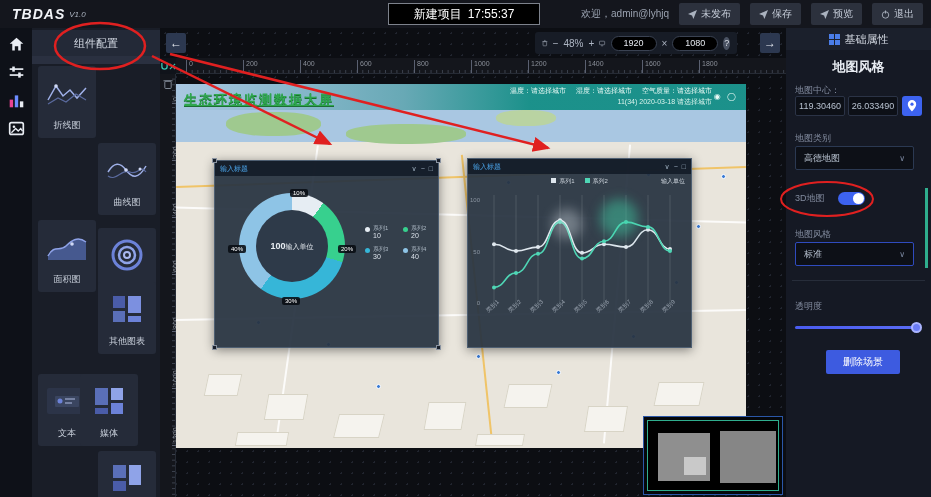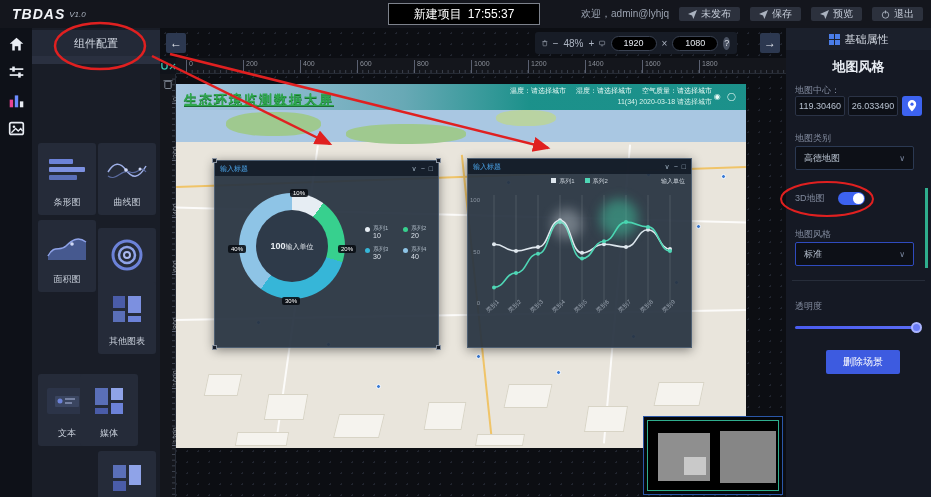--- a/index.html
+++ b/index.html
@@ -8,21 +8,21 @@
   .abs { position:absolute; }
   
   #topbar { left:0; top:0; width:931px; height:28px; background:#14161d; display:flex; align-items:center; }
   .brand { font-style:italic; font-weight:bold; font-size:14px; color:#f2f4f8; margin-left:12px; letter-spacing:1px;}
   .brand-ver { font-size:8px; color:#aab2bf; margin-left:4px; font-style:italic;}
   .timebox { position:absolute; left:388px; top:3px; width:152px; height:22px; background:#000;
     border:1px solid #7d828c; display:flex; align-items:center; justify-content:center; gap:6px;
     font-size:12px; color:#fff; }
   .top-right { position:absolute; right:8px; top:0; height:28px; display:flex; align-items:center; gap:10px;}
   .welcome { font-size:10px; color:#9aa2b0; }
-  .tbtn { height:14px; padding:0 9px; background:#2c313d; border-radius:2px; display:flex; align-items:center;
+  .tbtn { height:22px; padding:0 9px; background:#2c313d; border-radius:2px; display:flex; align-items:center;
     gap:4px; font-size:10px; color:#c3cad6; cursor:pointer; }
   .tbtn svg { display:block; }
   
   #rail { left:0; top:28px; width:32px; height:469px; background:#0e1118; }
   .rail-ic { position:absolute; left:8px; width:17px; height:17px; }
   
   #panel { left:32px; top:28px; width:128px; height:469px; background:#191d27; }
   .panel-head { position:absolute; left:0; top:2px; width:128px; height:26px; background:#232937;
     display:flex; align-items:center; justify-content:center; font-size:11px; color:#d2d8e2; }
   .panel-sub { position:absolute; left:0; top:28px; width:128px; height:8px; background:#2a3040; }
@@ -194,31 +194,31 @@
       <rect x="2" y="3" width="16" height="14" rx="2" fill="none" stroke="#e8ecf2" stroke-width="2"></rect>
       <circle cx="7" cy="8" r="1.5" fill="#e8ecf2"></circle>
       <path d="M4 15 L9 10 L12 13 L15 10 L17 13" stroke="#e8ecf2" stroke-width="1.5" fill="none"></path>
     </svg>
 </div>
 
 <div id="panel" class="abs">
   <div class="panel-head">组件配置</div>
   <div class="panel-sub"></div>
 
-
-  <div class="tile" style="left:6px;top:115px">
-    <div class="ticon">
-        <svg width="40" height="28" viewBox="0 0 40 28">
-          <rect x="2" y="3" width="24" height="5" rx="1" fill="#6c82d8"></rect>
-          <rect x="2" y="11" width="36" height="5" rx="1" fill="#7c90e0"></rect>
-          <rect x="2" y="19" width="28" height="5" rx="1" fill="#5a6fb8"></rect>
-        </svg>
-      </div>
-    <div class="tlabel">条形图</div>
-  </div>
+  <div class="tile" style="left:6px;top:38px">
+    <div class="ticon">
+        <svg width="42" height="30" viewBox="0 0 42 30">
+          <polyline points="2,22 10,8 17,18 24,12 31,20 40,10" fill="none" stroke="#9fb0e8" stroke-width="1.5"></polyline>
+          <polyline points="2,26 12,20 20,24 30,16 40,22" fill="none" stroke="#5a6a9e" stroke-width="1.2"></polyline>
+          <circle cx="10" cy="8" r="1.8" fill="#cfd8f5"></circle>
+        </svg>
+      </div>
+    <div class="tlabel">折线图</div>
+  </div>
+
   <div class="tile" style="left:66px;top:115px">
     <div class="ticon">
         <svg width="42" height="28" viewBox="0 0 42 28">
           <path d="M2 16 C8 6,14 6,20 14 S32 24,40 10" fill="none" stroke="#9fb0e8" stroke-width="1.5"></path>
           <path d="M2 20 C10 26,16 12,24 16 S34 8,40 16" fill="none" stroke="#5a6a9e" stroke-width="1.2"></path>
           <circle cx="20" cy="14" r="1.8" fill="#cfd8f5"></circle>
           <circle cx="34" cy="13" r="1.5" fill="#cfd8f5"></circle>
         </svg>
       </div>
     <div class="tlabel">曲线图</div>

